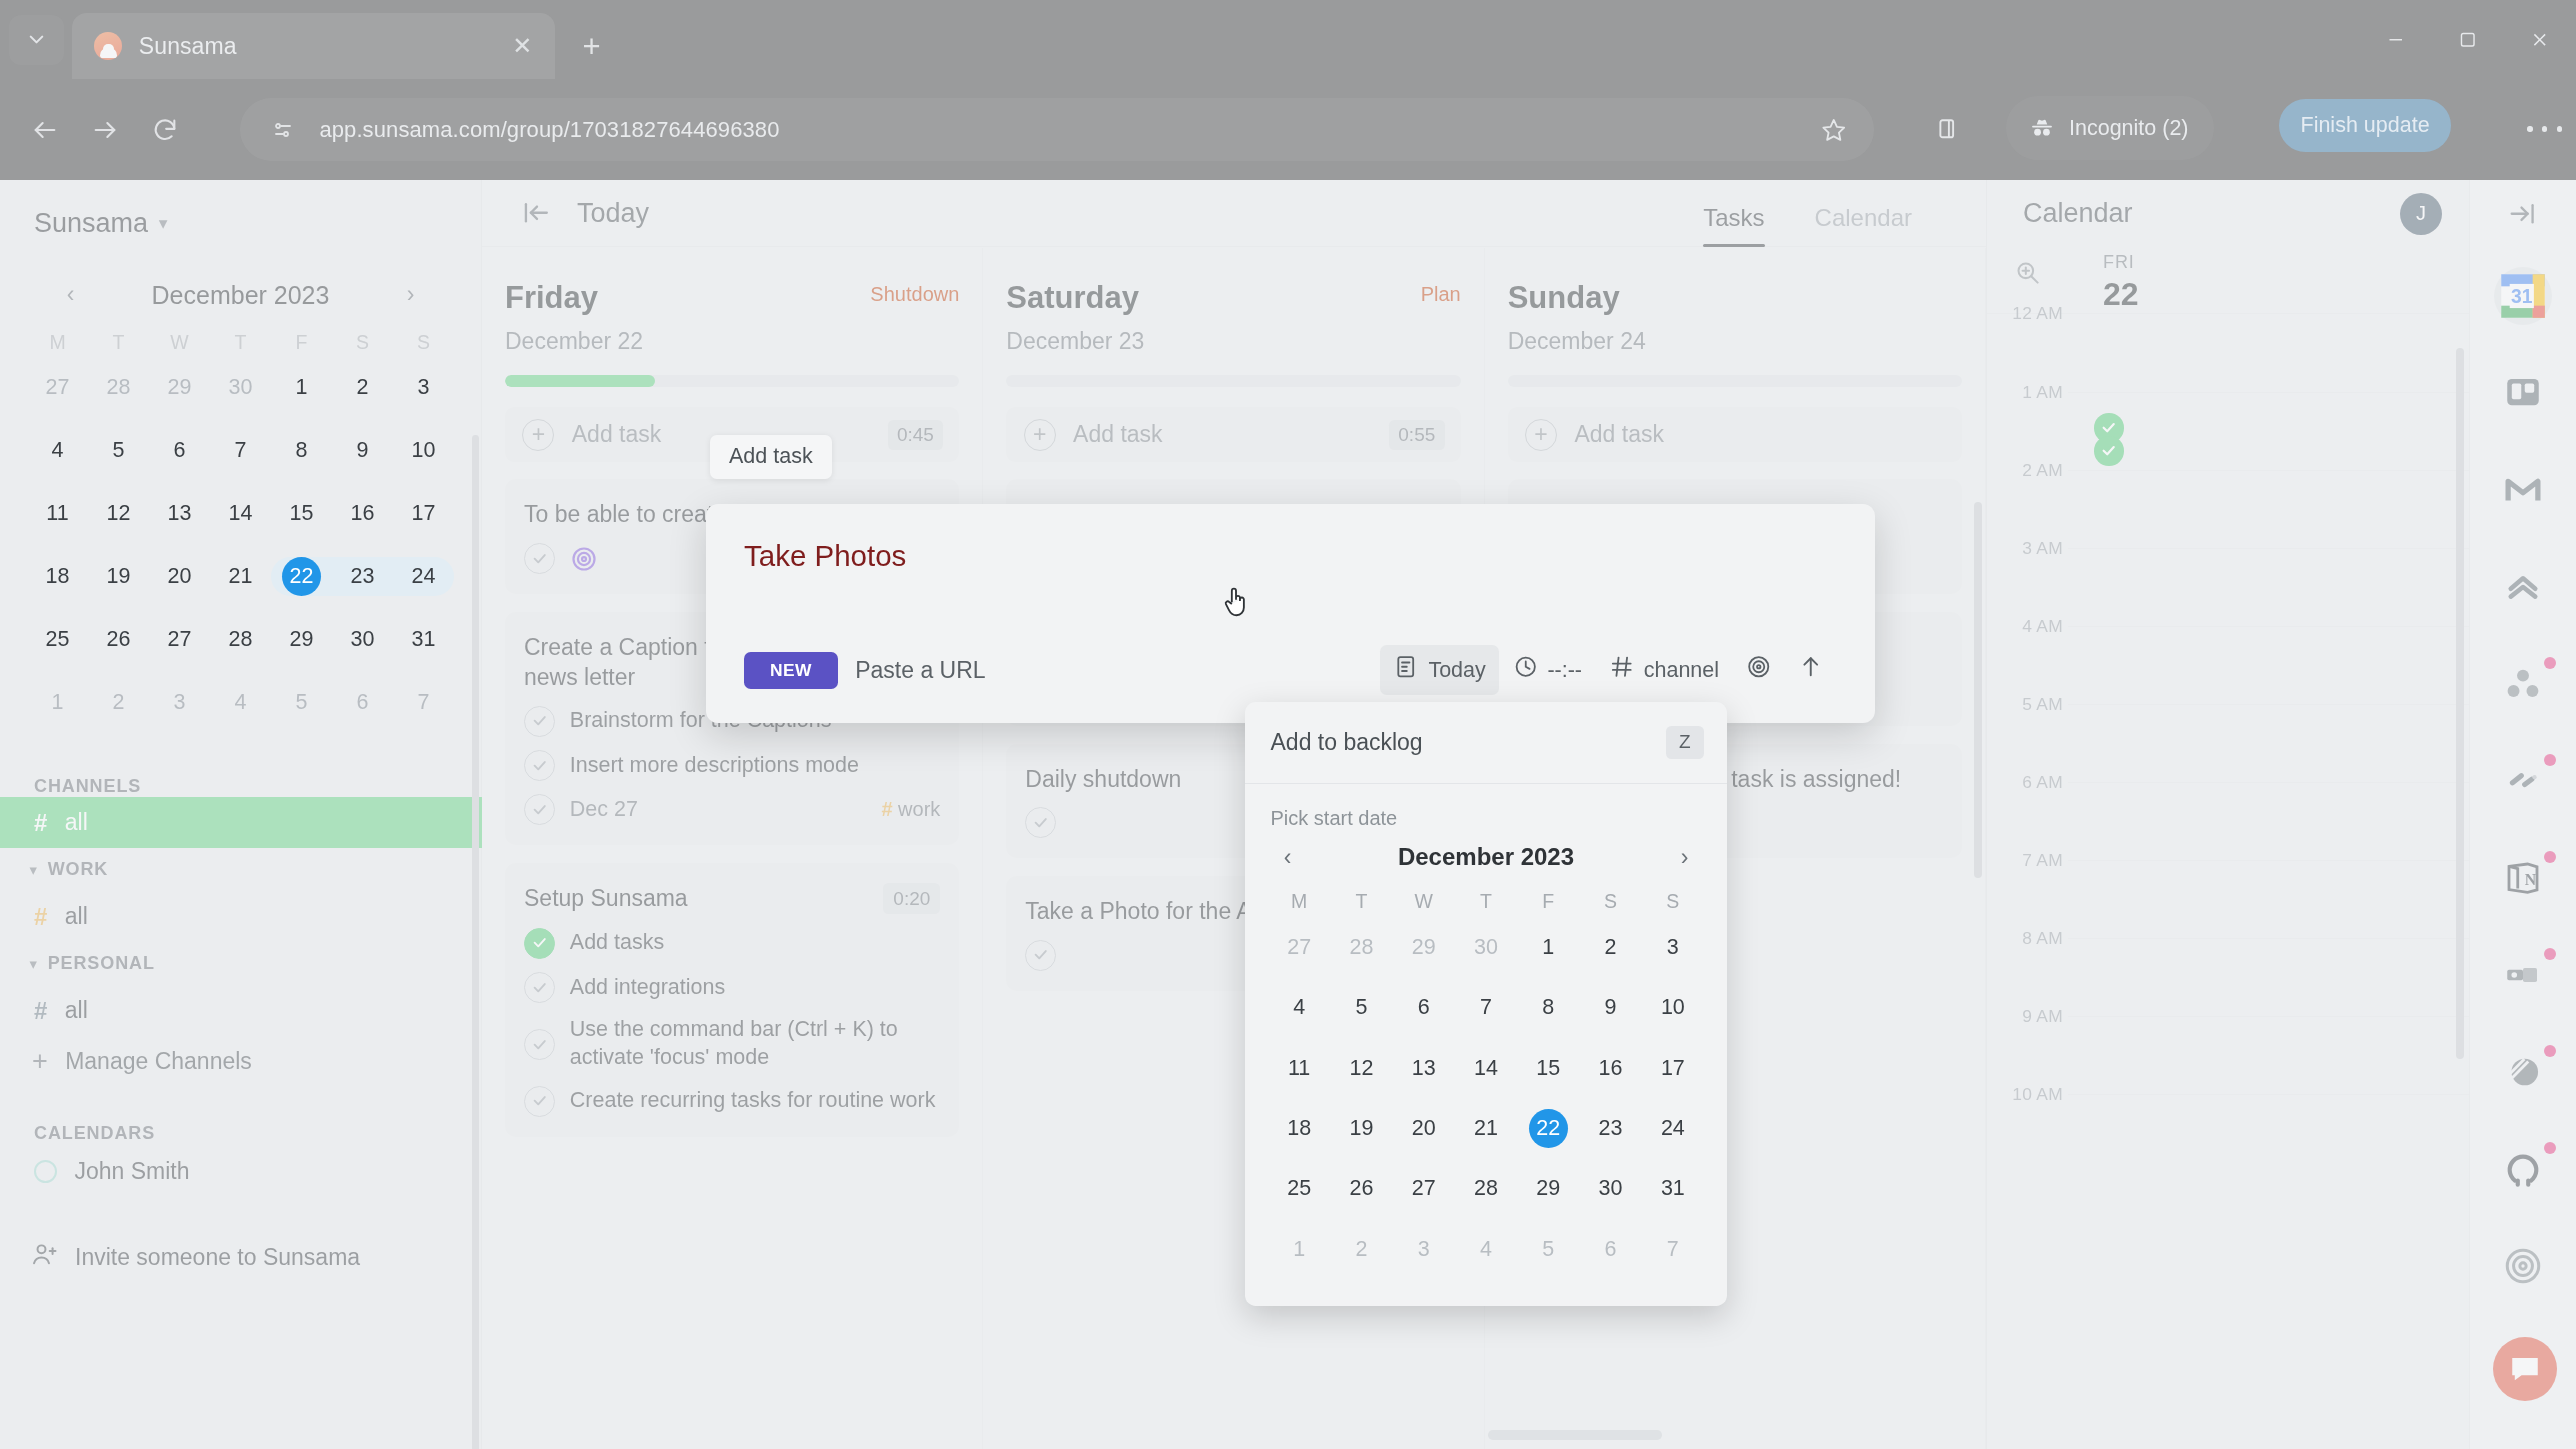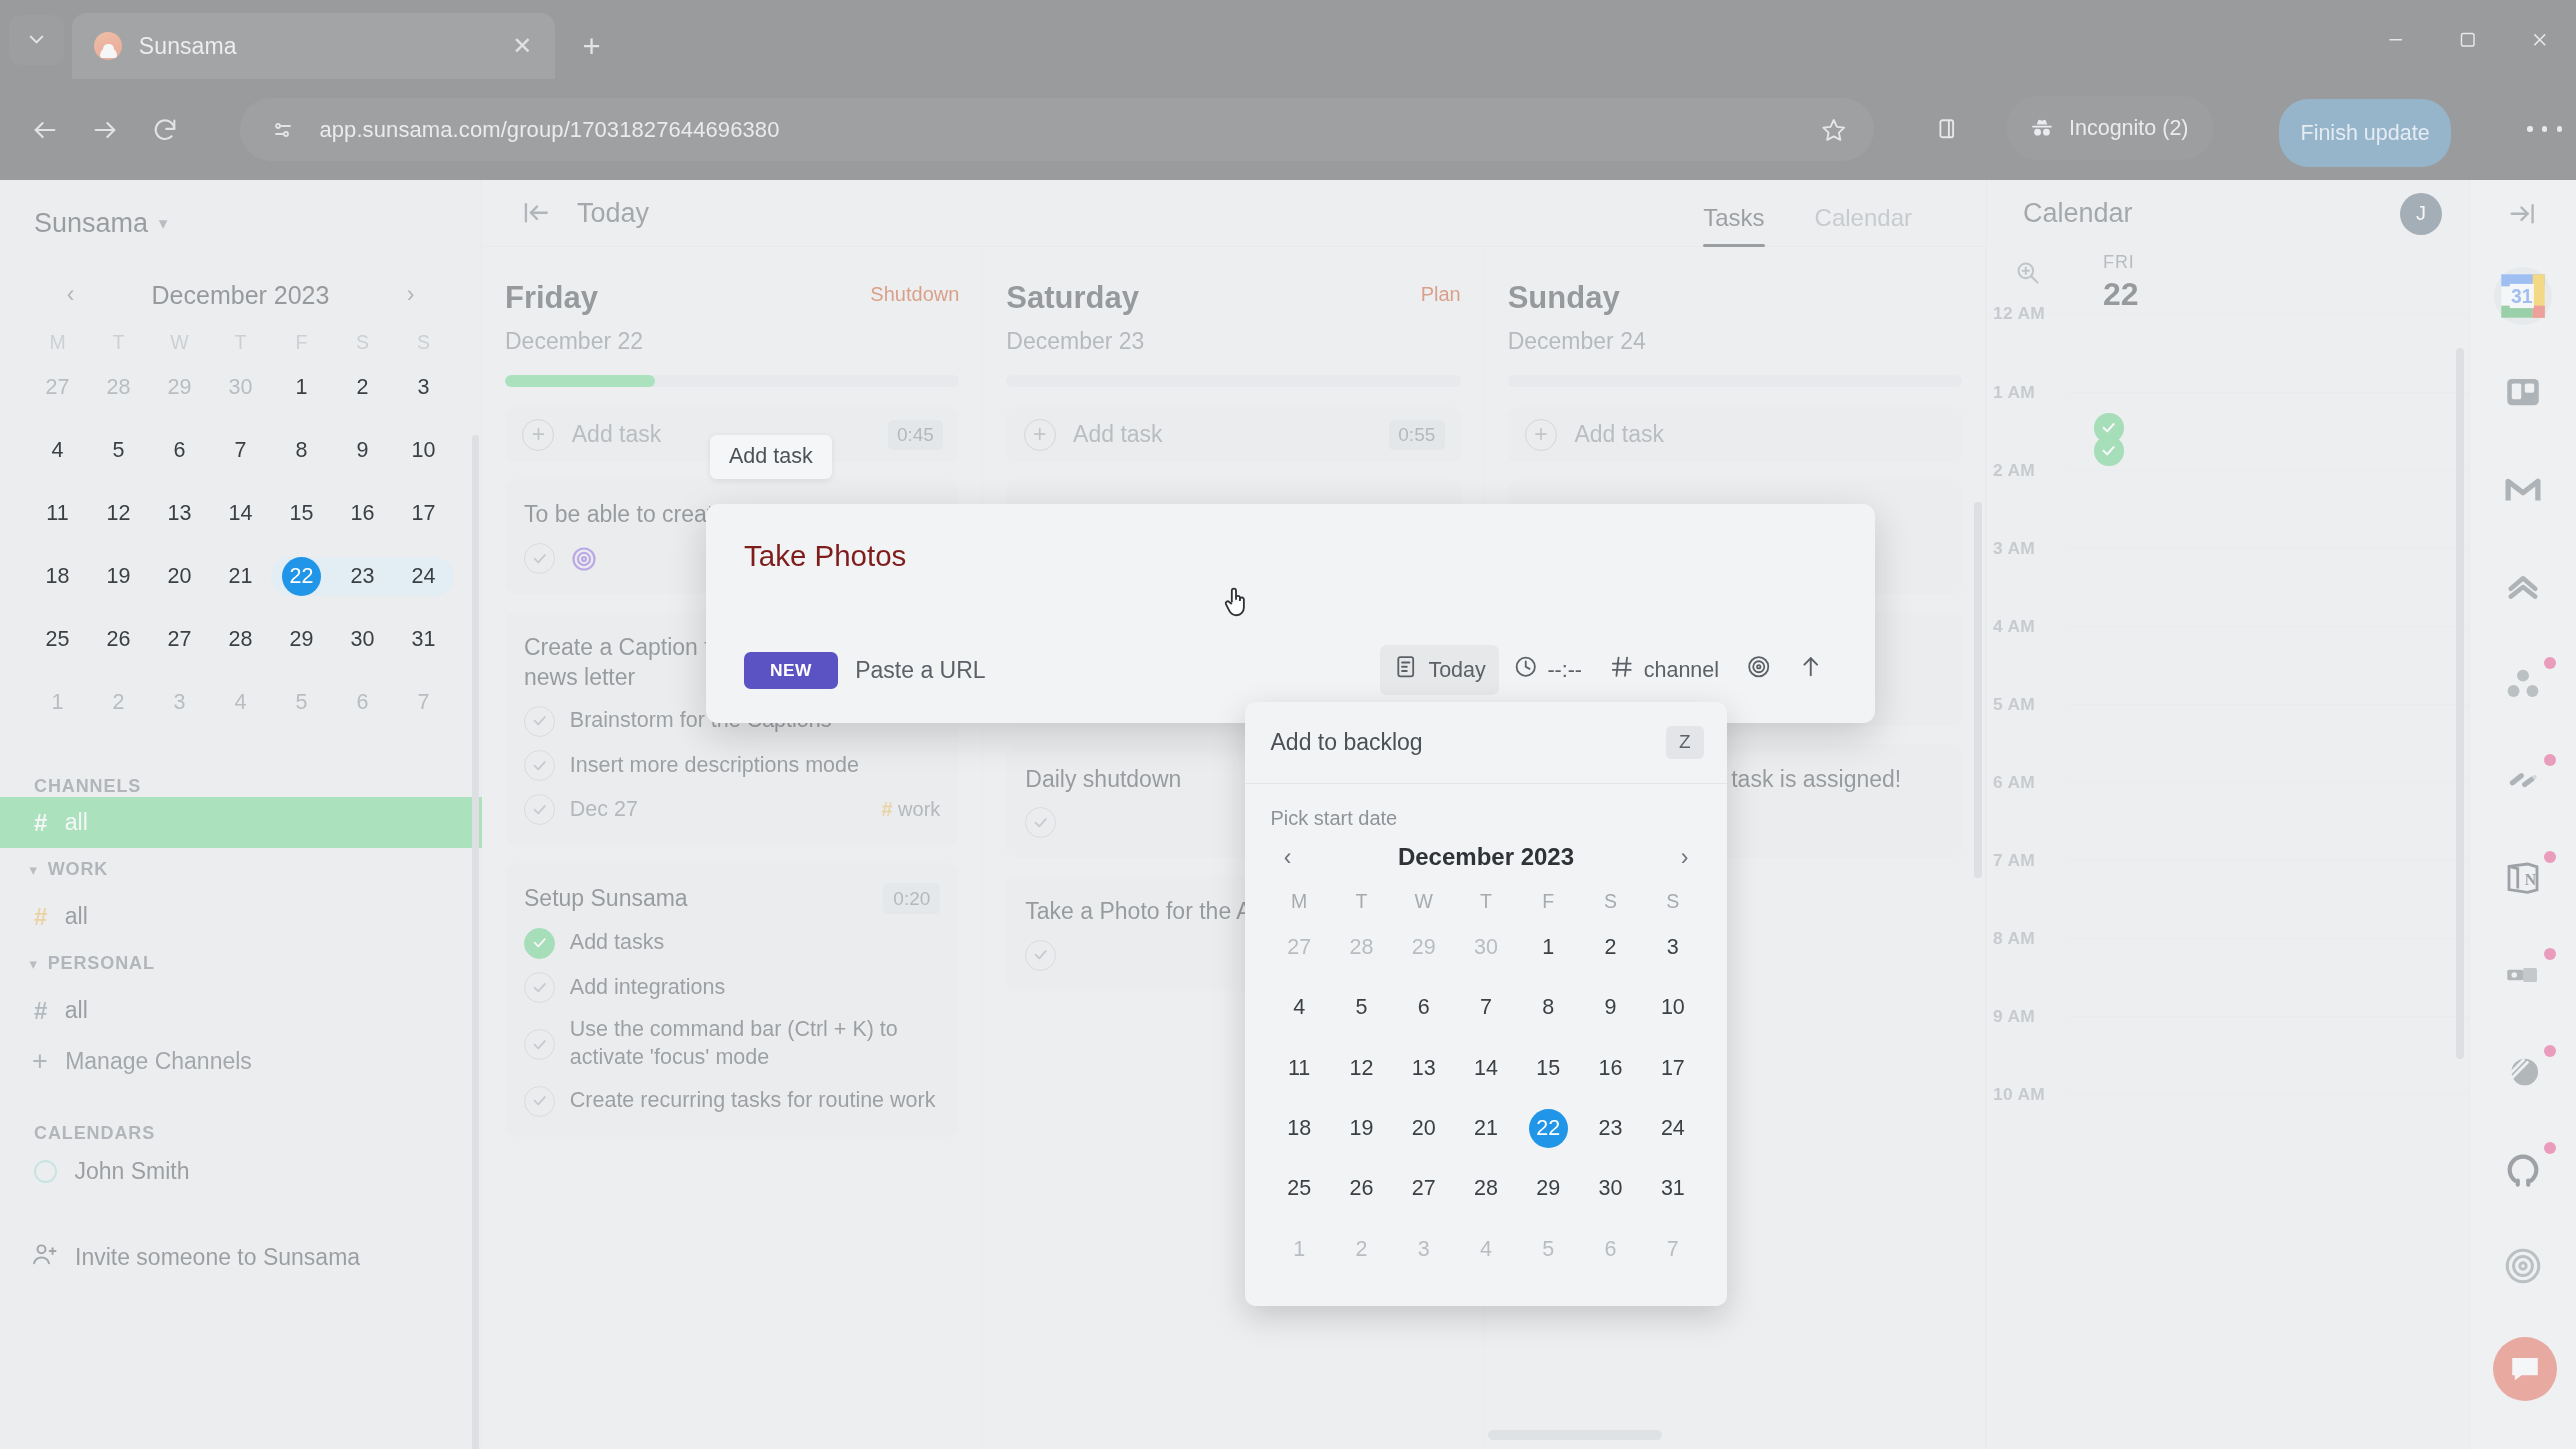--- a/index.html
+++ b/index.html
@@ -60,21 +60,21 @@
   #side-panel-btn { position: absolute; left: 1927px; top: 30px; width: 40px; height: 40px; display: flex; align-items: center; justify-content: center; color: #dcdee1; }
   #side-panel-btn svg { width: 25.5px; height: 25.5px; }
   #incognito-chip {
     position: absolute; left: 2006px; top: 17.4px; height: 64px; background: #3d3d3d; border-radius: 32px;
     display: flex; align-items: center; gap: 12px; padding: 0 25.5px 0 21.5px;
   }
   #incognito-chip .ic { width: 29.5px; height: 29.5px; display: flex; align-items: center; justify-content: center; }
   #incognito-chip .ic svg { width: 28px; height: 28px; }
   #incognito-label { color: #e5e7ea; font-size: 21.5px; }
   #finish-update-btn {
-    position: absolute; left: 2279px; top: 20px; height: 68px; background: #2d6f9e; border-radius: 29.5px;
+    position: absolute; left: 2279px; top: 20px; height: 53px; background: #2d6f9e; border-radius: 29.5px;
     display: flex; align-items: center; padding: 0 21.5px; color: #dbe9f5; font-size: 21.5px; white-space: nowrap;
   }
   #chrome-menu-btn { position: absolute; right: 9.4px; top: 28px; width: 44px; height: 44px; display: flex; align-items: center; justify-content: center; }
   .kebab-dot { width: 5.4px; height: 5.4px; border-radius: 50%; background: #e0e2e5; display: block; margin: 2.7px auto; }
 
   
   #app { position: absolute; left: 0; top: 180px; right: 0; bottom: 0; background: #eceef0; display: flex; }
 
   
   #sidebar { width: 482px; flex: 0 0 482px; position: relative; background: #e9ebed; border-right: 0.7px solid #e0e2e5; }
@@ -172,21 +172,21 @@
   #avatar { width: 42px; height: 42px; border-radius: 50%; background: #4d5f70; color: #fff; display: flex; align-items: center; justify-content: center; font-size: 20px; }
   #rightcal-daybar { height: 67px; display: flex; align-items: flex-start; border-bottom: 0.7px solid #e4e6e9; }
   #zoom-btn { width: 81px; display: flex; align-items: center; justify-content: center; padding-top: 12px; color: #8d9398; }
   #zoom-btn svg { width: 27px; height: 27px; }
   #fri-col-head { padding: 5.4px 0 0 35px; }
   #fri-dow { font-size: 18px; letter-spacing: 0.9px; color: #787f85; }
   #fri-num { font-size: 32px; color: #2e3336; font-weight: 600; margin-top: 2.7px; }
   #hours { position: absolute; left: 0; right: 0; top: 134px; bottom: 0; }
   .hour-row { position: relative; height: 78px; border-top: 0.7px solid #e4e6e9; margin-left: 81px; }
   .hour-row:first-child { border-top: none; }
-  .hour-label { position: absolute; left: -75px; top: -10.7px; width: 70px; font-size: 17.4px; color: #9aa0a6; letter-spacing: 0.3px; font-weight: bold; }
+  .hour-label { position: absolute; left: -75px; top: -10.7px; width: 70px; text-align: right; font-size: 17.4px; color: #9aa0a6; letter-spacing: 0.3px; }
   #ev-check-1, #ev-check-2 { position: absolute; width: 29.5px; height: 29.5px; border-radius: 14.8px; background: #4ec973; display: flex; align-items: center; justify-content: center; color: #fff; }
   #ev-check-1 svg, #ev-check-2 svg { width: 17.4px; height: 17.4px; }
   #rightcal-vscroll { position: absolute; right: 4.7px; top: 168px; width: 8px; height: 711px; border-radius: 4px; background: #c9cdd1; }
 
   
   #rail { width: 107px; flex: 0 0 107px; position: relative; background: #eff1f3; border-left: 0.7px solid #e2e4e7; }
   #rail-expand { height: 67px; display: flex; align-items: center; justify-content: center; color: #6b7278; }
   #rail-expand svg { width: 29.5px; height: 29.5px; }
   .rail-item { height: 97px; display: flex; align-items: center; justify-content: center; position: relative; }
   .rail-glyph { width: 42px; height: 42px; display: flex; align-items: center; justify-content: center; }

